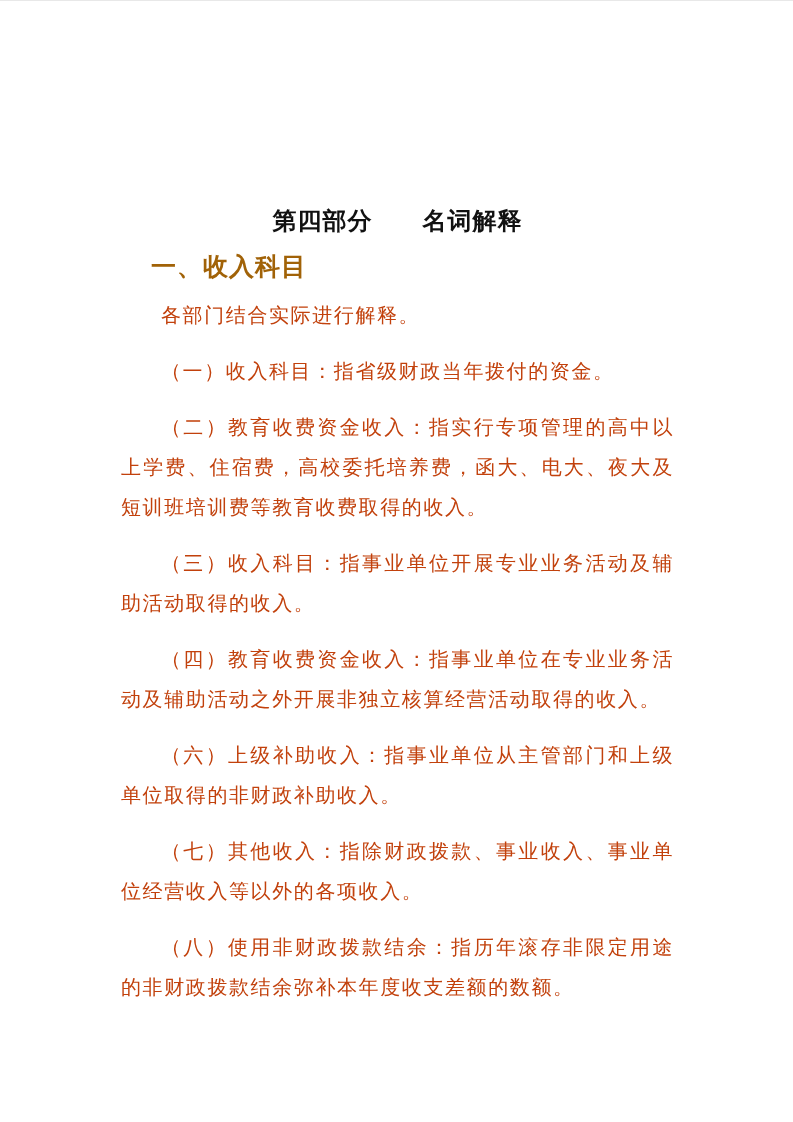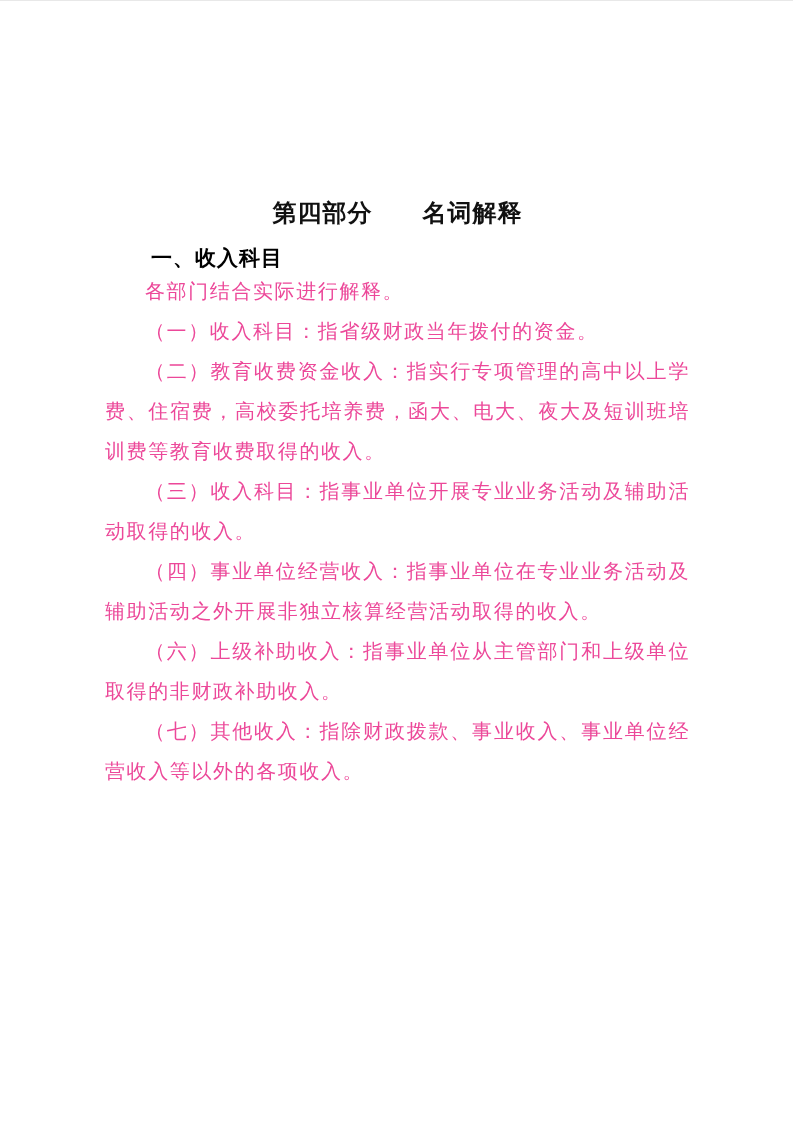--- a/index.html
+++ b/index.html
@@ -13,66 +13,67 @@
     height: 1122px;
     background: #ffffff;
     overflow: hidden;
     color: #111111;
     border-top: 1px solid #e8e8e8;
   }
   .content {
     position: absolute;
     left: 105px;
     width: 585px;
-    top: 8px;
+    top: 16px;
     padding-top: 190px;
   }
   .doc-title {
     margin: 0;
     font-family: "Liberation Sans", "DejaVu Sans", sans-serif;
     font-weight: bold;
     font-size: 24px;
     line-height: 28px;
     text-align: center;
     color: #111111;
     letter-spacing: 1px;
     white-space: pre;
   }
   .section-heading {
     margin: 18px 0 0 0;
     font-family: "Liberation Sans", "DejaVu Sans", sans-serif;
     font-weight: bold;
-    font-size: 21px;
+    font-size: 25px;
     line-height: 26px;
     text-indent: 46px;
-    color: #000000;
+    color: #a16207;
     letter-spacing: 1px;
   }
   .body-text p {
-    margin: 0;
+    margin: 16px;
     font-family: "Liberation Serif", "DejaVu Serif", serif;
     font-size: 20px;
     line-height: 40px;
     letter-spacing: 1.6px;
     text-indent: 2em;
     text-align: justify;
     text-justify: inter-character;
-    color: #ec4899;
+    color: #c2410c;
   }
 </style>
 </head>
 <body>
 
 <div class="page">
   <div class="content">
     <h1 class="doc-title">第四部分　　名词解释</h1>
     <h2 class="section-heading">一、收入科目</h2>
     <div class="body-text">
       <p>各部门结合实际进行解释。</p>
       <p>（一）收入科目：指省级财政当年拨付的资金。</p>
       <p>（二）教育收费资金收入：指实行专项管理的高中以上学费、住宿费，高校委托培养费，函大、电大、夜大及短训班培训费等教育收费取得的收入。</p>
       <p>（三）收入科目：指事业单位开展专业业务活动及辅助活动取得的收入。</p>
-      <p>（四）事业单位经营收入：指事业单位在专业业务活动及辅助活动之外开展非独立核算经营活动取得的收入。</p>
+      <p>（四）教育收费资金收入：指事业单位在专业业务活动及辅助活动之外开展非独立核算经营活动取得的收入。</p>
       <p>（六）上级补助收入：指事业单位从主管部门和上级单位取得的非财政补助收入。</p>
       <p>（七）其他收入：指除财政拨款、事业收入、事业单位经营收入等以外的各项收入。</p>
+      <p>（八）使用非财政拨款结余：指历年滚存非限定用途的非财政拨款结余弥补本年度收支差额的数额。</p>
     </div>
   </div>
 </div>
 
 </body></html>

